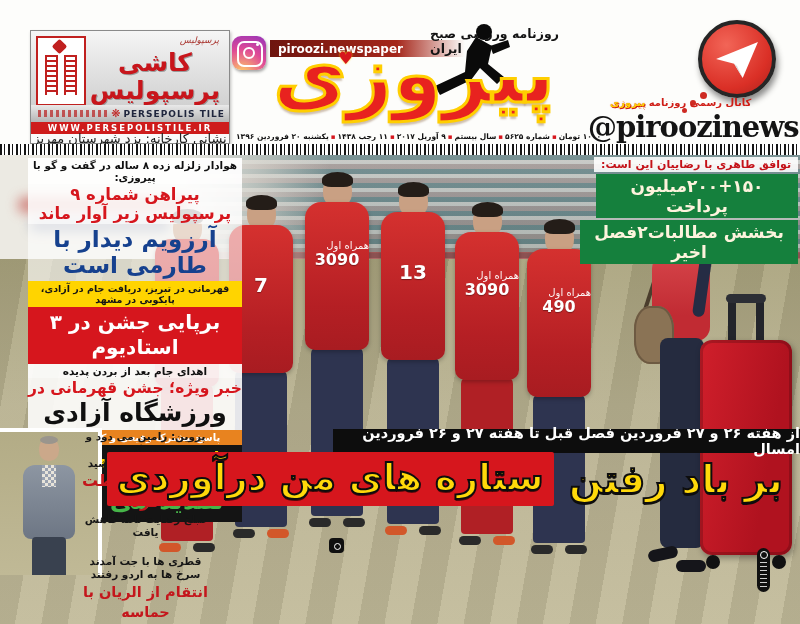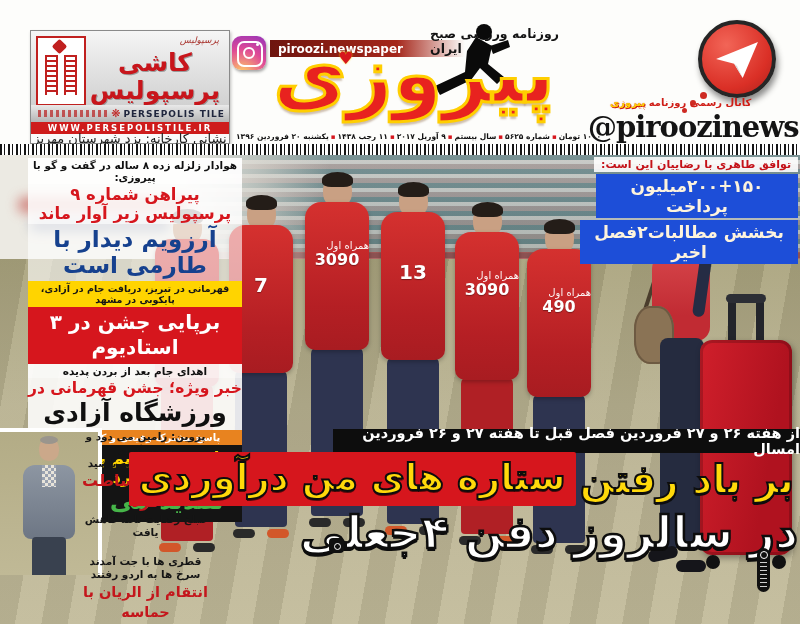--- a/index.html
+++ b/index.html
@@ -154,31 +154,31 @@
   .sb-k{font-size:10.5px;font-weight:bold;color:#151515;line-height:1.3;}
   .sb-red{font-size:16px;font-weight:bold;color:#c4161c;line-height:1.3;}
   .sb-red2{font-size:14.5px;font-weight:bold;color:#c4161c;line-height:1.35;margin-top:1px;}
   .sb-big{font-size:25px;font-weight:bold;color:#c4161c;line-height:1.15;}
   .sb-gap{height:15px;}
 
   
   .rightcol{left:580px;top:157px;width:218px;}
   .rc-k{width:204px;margin-left:auto;background:rgba(255,255,255,.88);color:#c41118;
         font-size:11px;font-weight:bold;text-align:center;padding:1px 2px;box-sizing:border-box;}
-  .rc-b{background:#1d4ed8;color:#fdf3dd;font-weight:bold;font-size:17px;text-align:center;
+  .rc-b{background:#15803d;color:#fdf3dd;font-weight:bold;font-size:17px;text-align:center;
         padding:2px 9px;box-sizing:border-box;margin-top:2px;}
   .rc-b1{width:202px;margin-left:auto;}
   .rc-b2{width:218px;}
 
   
   .week-strip{left:333px;top:429px;width:467px;height:24px;background:#0d0d0d;color:#fff;
               font-size:14.5px;font-weight:bold;display:flex;align-items:center;justify-content:center;}
   .hl1{left:206px;top:452px;width:592px;display:flex;flex-direction:row;direction:rtl;align-items:center;}
   .hl1 .lead{color:#ffd90a;font-size:39px;font-weight:bold;-webkit-text-stroke:2px #0d0d0d;
-             text-shadow:0 2px 0 #0d0d0d;padding:0 4px;white-space:nowrap;}
+             text-shadow:0 2px 0 #0d0d0d;padding:0 15px;white-space:nowrap;}
   .hl1 .banner{background:#d6161d;color:#ffd90a;font-size:37px;font-weight:bold;-webkit-text-stroke:2px #0d0d0d;
              text-shadow:0 2px 0 rgba(0,0,0,.6);padding:4px 10px 7px;white-space:nowrap;border-radius:2px;}
   .hl2{left:330px;top:506px;width:468px;text-align:center;color:#fff;font-size:45px;font-weight:bold;
        -webkit-text-stroke:2.5px #0d0d0d;text-shadow:0 3px 0 #0d0d0d;white-space:nowrap;}
 </style>
 </head>
 <body>
 
 <div id="page">
 
@@ -404,21 +404,20 @@
     <div class="sb-k">سرخ ها به اردو رفتند</div>
     <div class="sb-red2">انتقام از الریان با حماسه</div>
     <div class="sb-big">۱۰۰هزار نفری</div>
   </div>
 
   <div class="abs week-strip rtl">از هفته ۲۶ و ۲۷ فروردین فصل قبل تا هفته ۲۷ و ۲۶ فروردین امسال</div>
   <div class="abs hl1">
     <span class="lead">بر باد رفتن</span>
     <span class="banner">ستاره های من درآوردی</span>
   </div>
-  <div class="abs hl2 rtl">در سالروز دفن ۴جعلی</div>
 
   <div class="abs hl-badge"></div>
   <div class="abs credit">
     <div class="credit-lens"></div>
     <div class="credit-txt"></div>
   </div>
 
 </div>
 
 </body></html>

